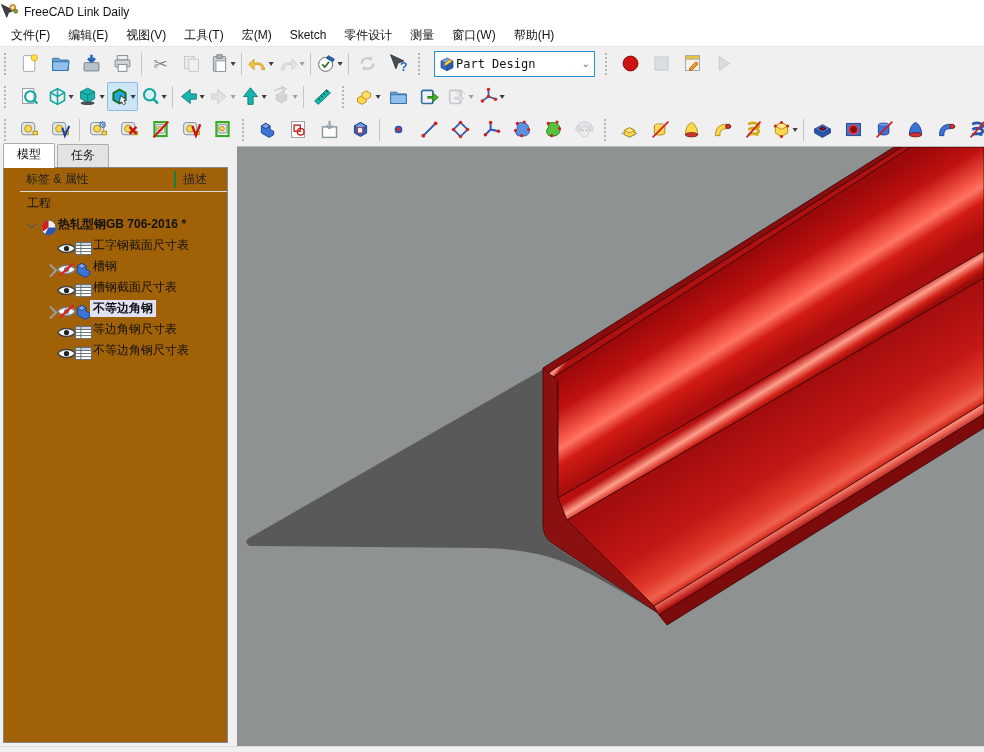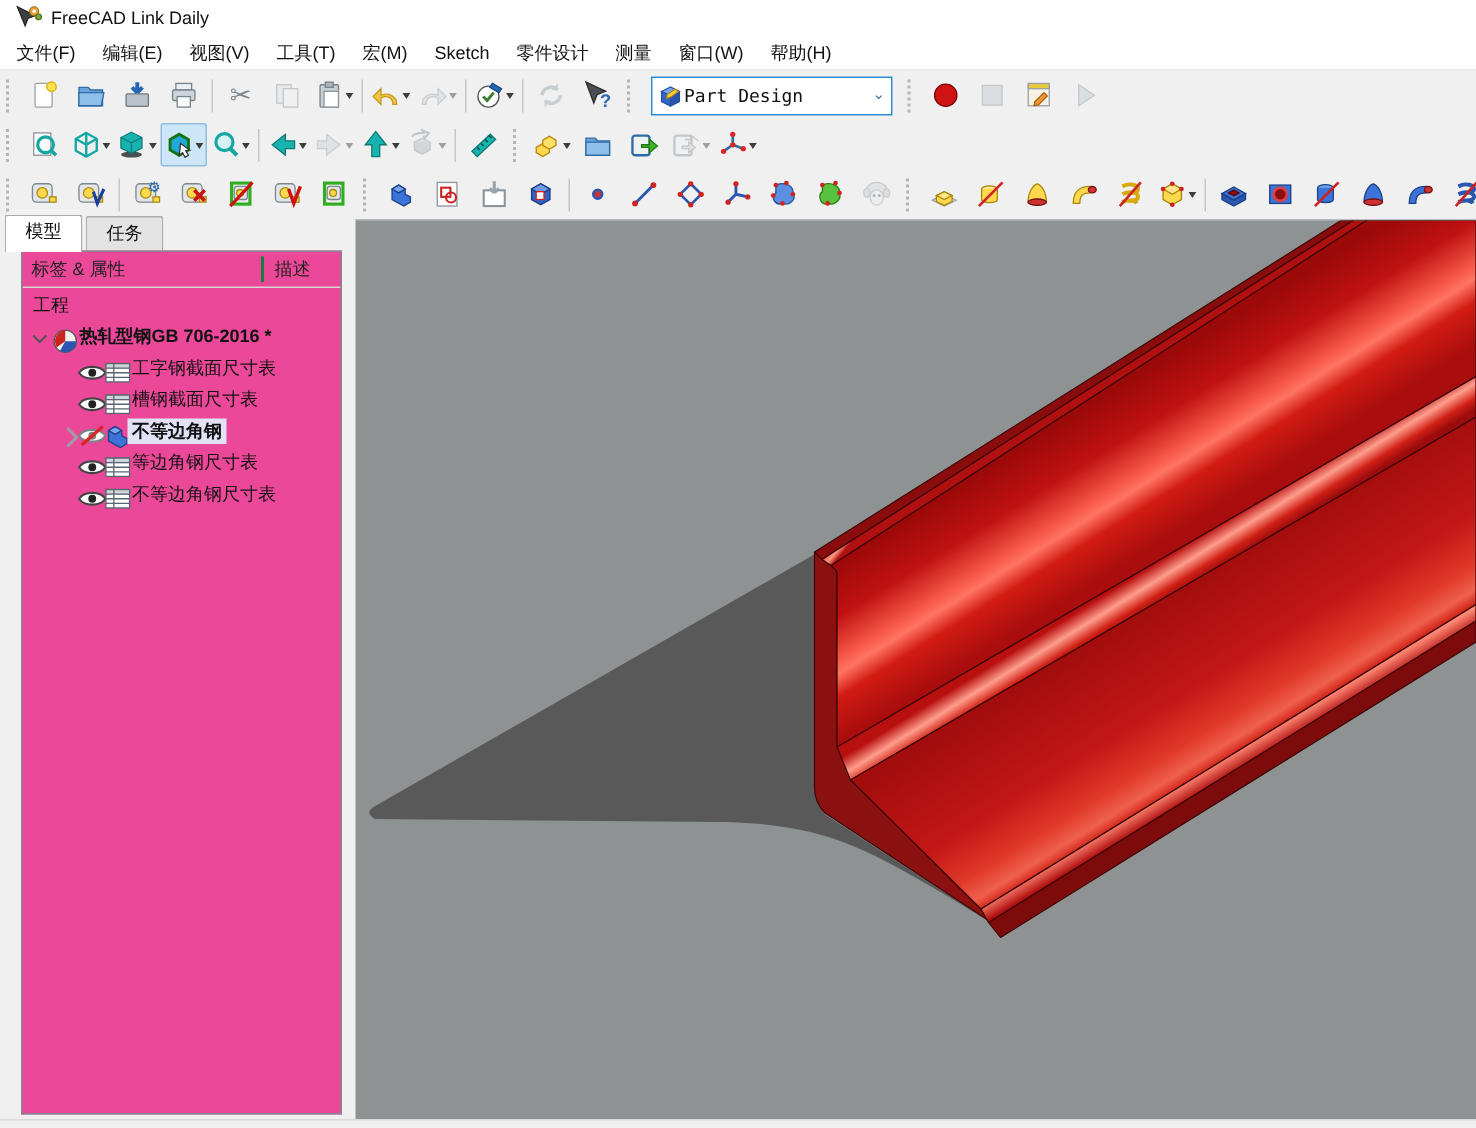--- a/index.html
+++ b/index.html
@@ -2,21 +2,21 @@
 <html style="--viewport-bg: #8f9292; --shadow: #595959; --model-red: #cc1111; --combo-border: #2a8dd4; --toolbar-bg: #f0f0f0; --tree-selection: #e2e2f6; --accent-teal: #17b3ae;"><head>
 <meta charset="utf-8">
 <style>
   html,body{margin:0;padding:0;}
   body{
     width:984px;height:752px;overflow:hidden;background:#fff;
     font-family:"Liberation Sans","DejaVu Sans",sans-serif;font-size:12px;color:#111;
     -webkit-font-smoothing:antialiased;
   }
   
-  .titlebar{height:24px;display:flex;align-items:center;gap:6px;padding-left:10px;background:#fff;}
+  .titlebar{height:24px;display:flex;align-items:center;gap:6px;padding-left:0;background:#fff;}
   .titlebar .app-ic{width:18px;height:18px;}
   .menubar{height:22px;display:flex;align-items:center;padding-left:2px;background:#fff;}
   .menu-item{padding:2px 9px;cursor:default;white-space:nowrap;}
   
   .toolbars{background:#f0f0f0;border-top:1px solid #e6e6e6;}
   .tb-row{height:33px;display:flex;align-items:center;overflow:hidden;white-space:nowrap;}
   .tb-handle{width:4px;height:22px;border-left:2px dotted #b5b5b5;margin:0 4px 0 4px;flex:0 0 auto;}
   .tb-sep{width:1px;height:22px;background:#c6c6c6;margin:0 3px;flex:0 0 auto;}
   .tb-btn{height:27px;min-width:27px;display:flex;align-items:center;justify-content:center;
           border:1px solid transparent;border-radius:2px;padding:0 1px;flex:0 0 auto;}
@@ -32,21 +32,21 @@
   
   .main{display:flex;height:600px;}
   .panel{width:230px;background:#f0f0f0;display:flex;flex-direction:column;flex:0 0 auto;}
   .panel-title{height:20px;display:flex;align-items:center;justify-content:center;position:relative;color:#222;}
   .panel-title .btns{position:absolute;right:3px;top:1px;display:flex;gap:7px;color:#666;font-size:10px;}
   .panel-title .btns span{cursor:default;}
   .tabs{display:flex;align-items:flex-end;height:21px;padding-left:3px;}
   .tab{padding:2px 13px 3px 13px;border:1px solid #acacac;border-bottom:none;background:#e3e3e3;
        margin-right:2px;border-radius:2px 2px 0 0;font-size:12px;}
   .tab.active{background:#fff;padding-bottom:5px;position:relative;top:1px;}
-  .tree-wrap{flex:1;background:#ec4899;border:1px solid #82878f;margin:0 2px 3px 14px;display:flex;flex-direction:column;overflow:hidden;}
+  .tree-wrap{flex:1;background:#a16207;border:1px solid #82878f;margin:0 2px 3px 3px;display:flex;flex-direction:column;overflow:hidden;padding-left:16px;}
   .tree-header{display:flex;height:23px;align-items:center;border-bottom:1px solid #d8d8d8;color:#222;}
   .tree-header .col1{flex:1;padding-left:6px;}
   .tree-header .col2{width:44px;border-left:2px solid #15803d;padding-left:7px;}
   .tree-rows{flex:1;padding-top:1px;overflow:hidden;}
   .trow{height:21px;display:flex;align-items:center;padding-left:4px;}
   .trow .tchev{width:14px;height:14px;flex:0 0 auto;}
   .trow .ti{width:15px;height:15px;margin-right:2px;flex:0 0 auto;}
   .trow .tlabel{padding:0 3px;white-space:nowrap;}
   .trow.root .tlabel{font-weight:bold;}
   .trow.child{padding-left:22px;}
@@ -581,20 +581,41 @@
               </svg>
             </span>
             <span class="ti">
               <svg class="ic " viewBox="0 0 24 24">
                 <rect x="3" y="5" width="18" height="14" fill="#fff" stroke="#5a6570"></rect>
                 <rect x="3" y="5" width="18" height="3.5" fill="#cdd5da" stroke="#5a6570"></rect>
                 <path d="M3 12 h18 M3 15.5 h18 M9 5 v14" stroke="#5a6570"></path>
               </svg>
             </span>
             <span class="tlabel">工字钢截面尺寸表</span>
+          </div>
+          <div class="trow child">
+            <span class="tchev">
+              <svg class="ic " viewBox="0 0 24 24">
+                <path d="M9 5 l7 7-7 7" stroke="#9aa0a6" stroke-width="2.2" fill="none"></path>
+              </svg>
+            </span>
+            <span class="ti">
+              <svg class="ic " viewBox="0 0 24 24">
+                <path d="M2 12 C6 6 18 6 22 12 18 18 6 18 2 12z" fill="#fff" stroke="#7a8288" stroke-width="1.6"></path>
+                <circle cx="12" cy="12" r="3" fill="#7a8288"></circle>
+                <path d="M4 19 L20 5" stroke="#dd2222" stroke-width="2.6"></path>
+              </svg>
+            </span>
+            <span class="ti">
+              <svg class="ic " viewBox="0 0 24 24">
+                <path d="M5 8 l5-3 5 3 v4 l4 2 v4 l-5 3-9-5z" fill="#3b73d8" stroke="#1c3f86"></path>
+                <path d="M5 8 l5-3 5 3-5 3z" fill="#7aa3ee" stroke="#1c3f86"></path>
+              </svg>
+            </span>
+            <span class="tlabel">槽钢</span>
           </div>
           <div class="trow child">
             <span class="tchev"></span>
             <span class="ti">
               <svg class="ic " viewBox="0 0 24 24">
                 <path d="M2 12 C6 6 18 6 22 12 18 18 6 18 2 12z" fill="#fff" stroke="#444" stroke-width="1.6"></path>
                 <circle cx="12" cy="12" r="3" fill="#222"></circle>
               </svg>
             </span>
             <span class="ti">

